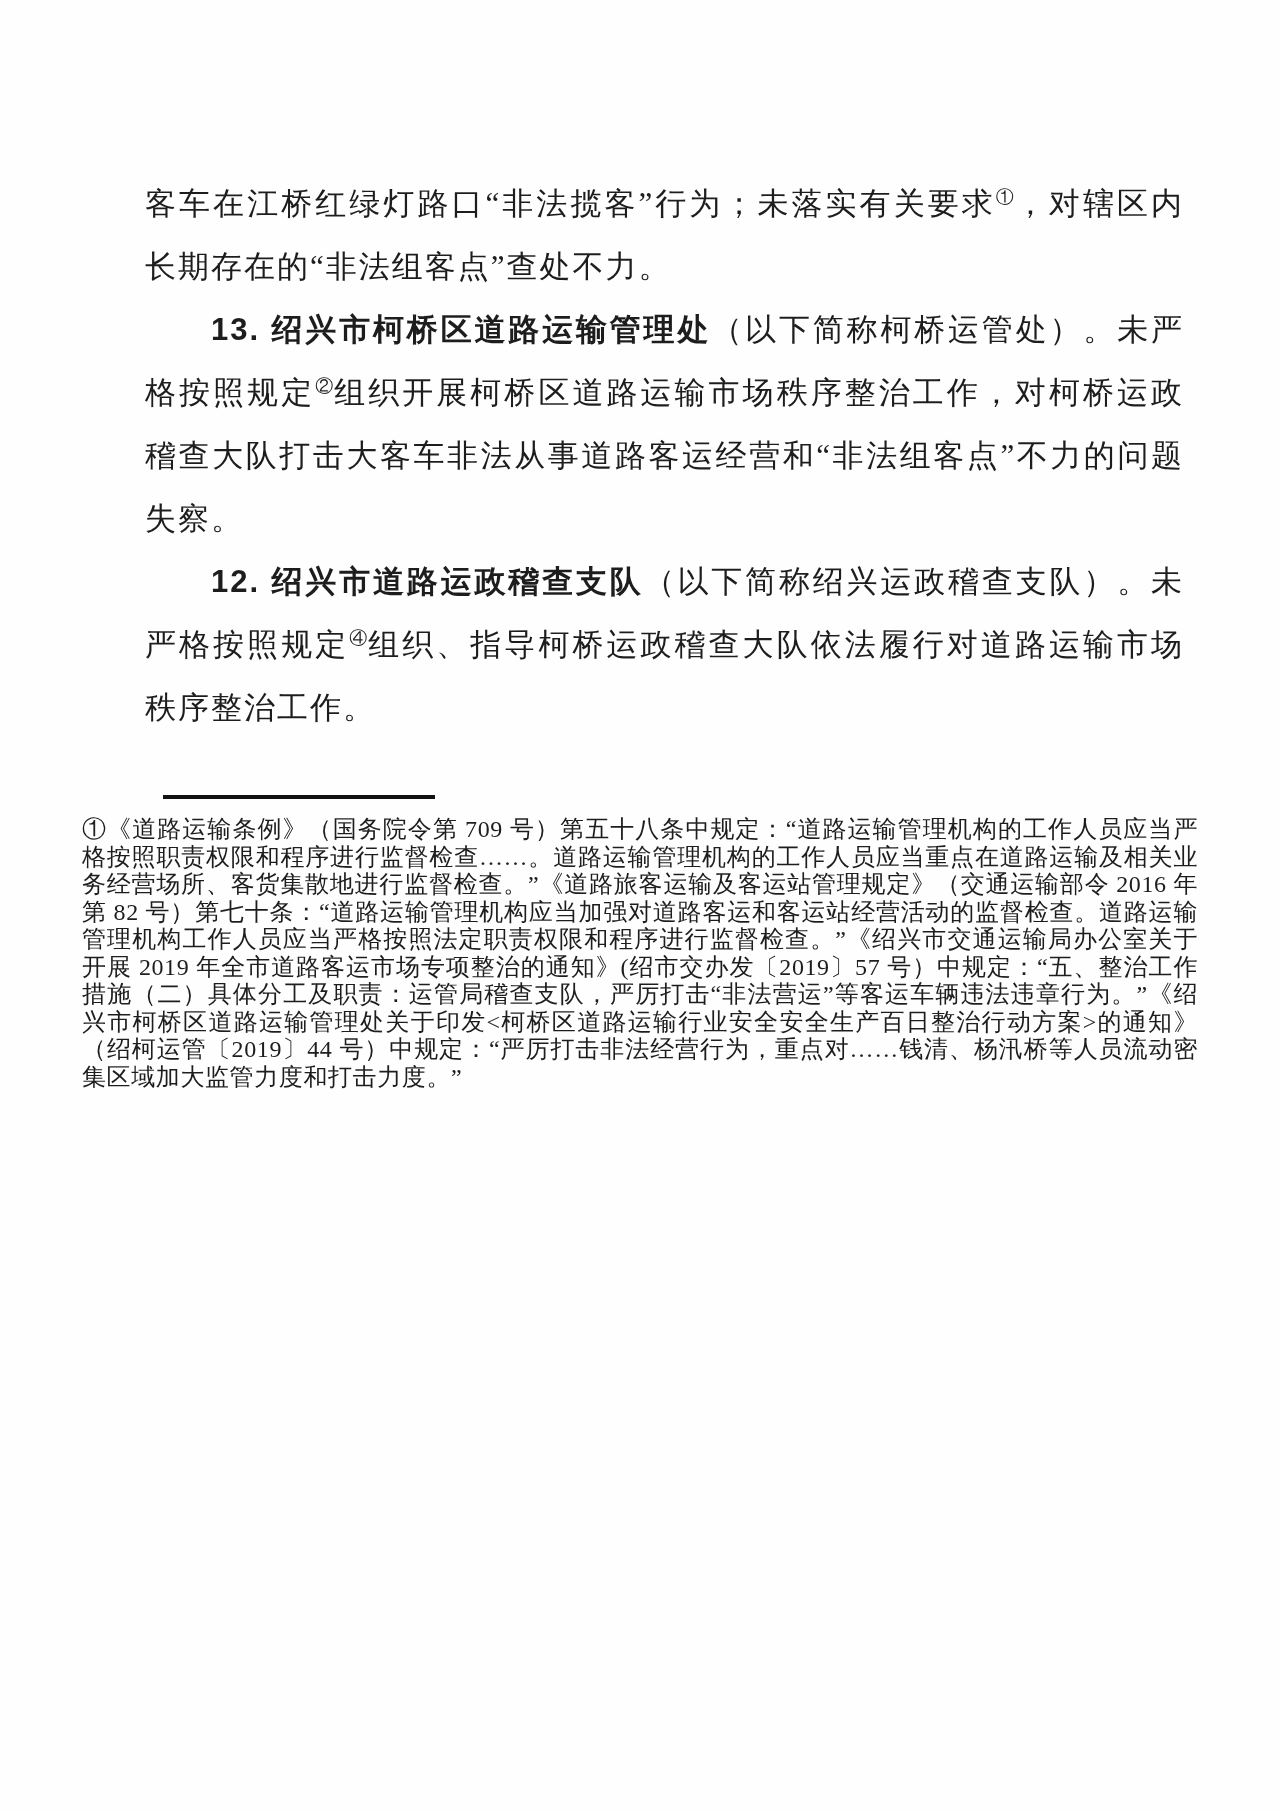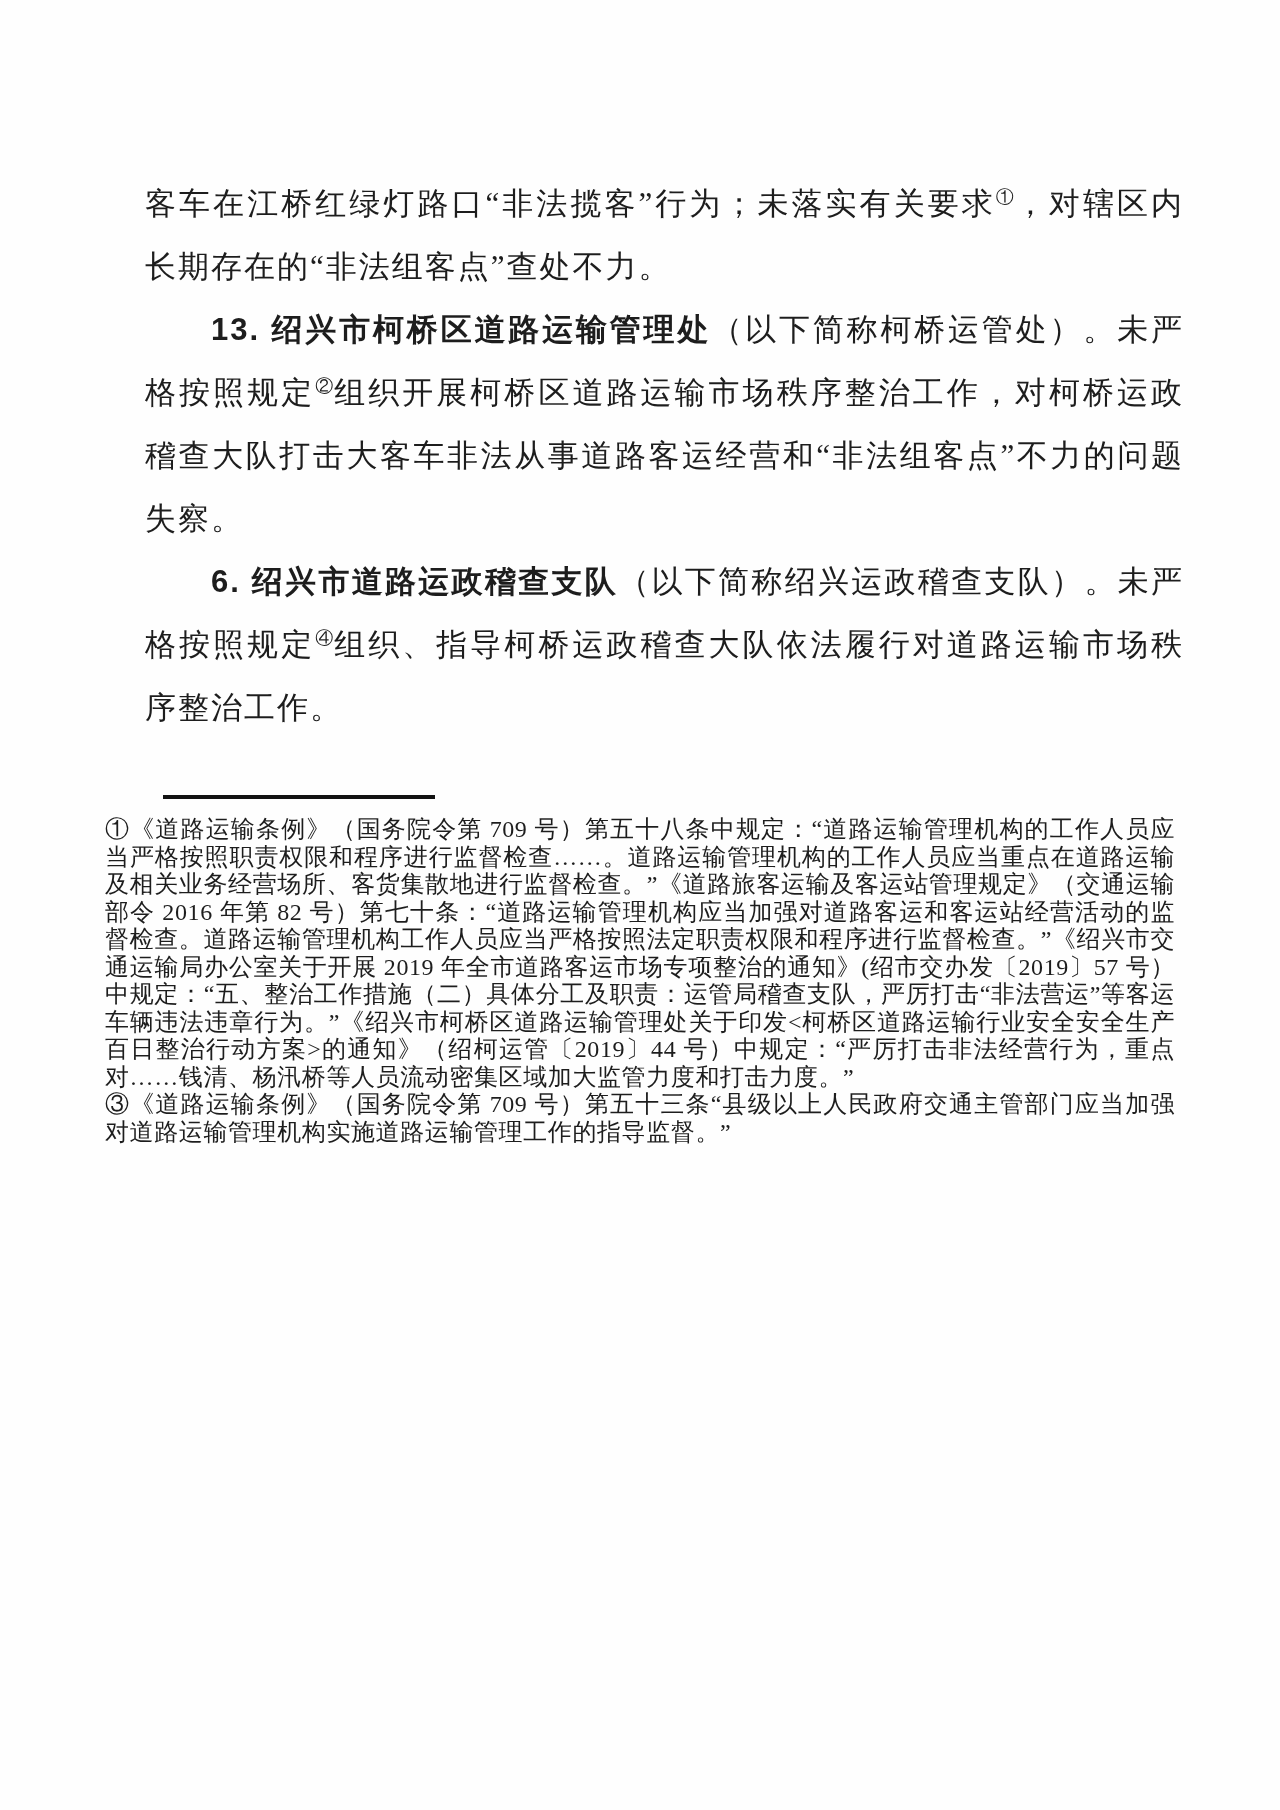--- a/index.html
+++ b/index.html
@@ -39,21 +39,21 @@
     letter-spacing: 0;
     line-height: 0;
   }
   .foot-sep {
     width: 272px;
     height: 4px;
     background: #121212;
     margin: 56px 0 17px 163px;
   }
   .footnotes {
-    padding: 0 105px;
+    padding: 0 82px;
   }
   .footnote {
     margin: 0;
     font-size: 24px;
     line-height: 27.5px;
     letter-spacing: 0.6px;
     text-align: justify;
     text-justify: inter-character;
   }
   .page-number {
@@ -73,26 +73,25 @@
     <p class="body-para">
       <span>客车在江桥红绿灯路口“非法揽客”行为；未落实有关要求</span><sup class="ref">①</sup><span>，对辖区内长期存在的“非法组客点”查处不力。</span>
     </p>
 
     <p class="body-para indent">
       <span class="head-run">13. 绍兴市柯桥区道路运输管理处</span><span>（以下简称柯桥运管处）。未严格按照规定</span><sup class="ref">②</sup><span>组织开展柯桥区道路运输市场秩序整治工作，对柯桥运政稽查大队打击大客车非法从事道路客运经营和“非法组客点”不力的问题失察。</span>
     </p>
 
 
     <p class="body-para indent">
-      <span class="head-run">6. 绍兴市道路运政稽查支队</span><span>（以下简称绍兴运政稽查支队）。未严格按照规定</span><sup class="ref">④</sup><span>组织、指导柯桥运政稽查大队依法履行对道路运输市场秩序整治工作。</span>
+      <span class="head-run">12. 绍兴市道路运政稽查支队</span><span>（以下简称绍兴运政稽查支队）。未严格按照规定</span><sup class="ref">④</sup><span>组织、指导柯桥运政稽查大队依法履行对道路运输市场秩序整治工作。</span>
     </p>
 
   </div>
 
   <div class="foot-sep"></div>
 
   <div class="footnotes">
     <p class="footnote">①《道路运输条例》（国务院令第 709 号）第五十八条中规定：“道路运输管理机构的工作人员应当严格按照职责权限和程序进行监督检查……。道路运输管理机构的工作人员应当重点在道路运输及相关业务经营场所、客货集散地进行监督检查。”《道路旅客运输及客运站管理规定》（交通运输部令 2016 年第 82 号）第七十条：“道路运输管理机构应当加强对道路客运和客运站经营活动的监督检查。道路运输管理机构工作人员应当严格按照法定职责权限和程序进行监督检查。”《绍兴市交通运输局办公室关于开展 2019 年全市道路客运市场专项整治的通知》(绍市交办发〔2019〕57 号）中规定：“五、整治工作措施（二）具体分工及职责：运管局稽查支队，严厉打击“非法营运”等客运车辆违法违章行为。”《绍兴市柯桥区道路运输管理处关于印发&lt;柯桥区道路运输行业安全安全生产百日整治行动方案&gt;的通知》（绍柯运管〔2019〕44 号）中规定：“严厉打击非法经营行为，重点对……钱清、杨汛桥等人员流动密集区域加大监管力度和打击力度。”</p>
-    <p class="footnote">③《道路运输条例》（国务院令第 709 号）第五十三条“县级以上人民政府交通主管部门应当加强对道路运输管理机构实施道路运输管理工作的指导监督。”</p>
   </div>
 
 
 </div>
 
 </body></html>

